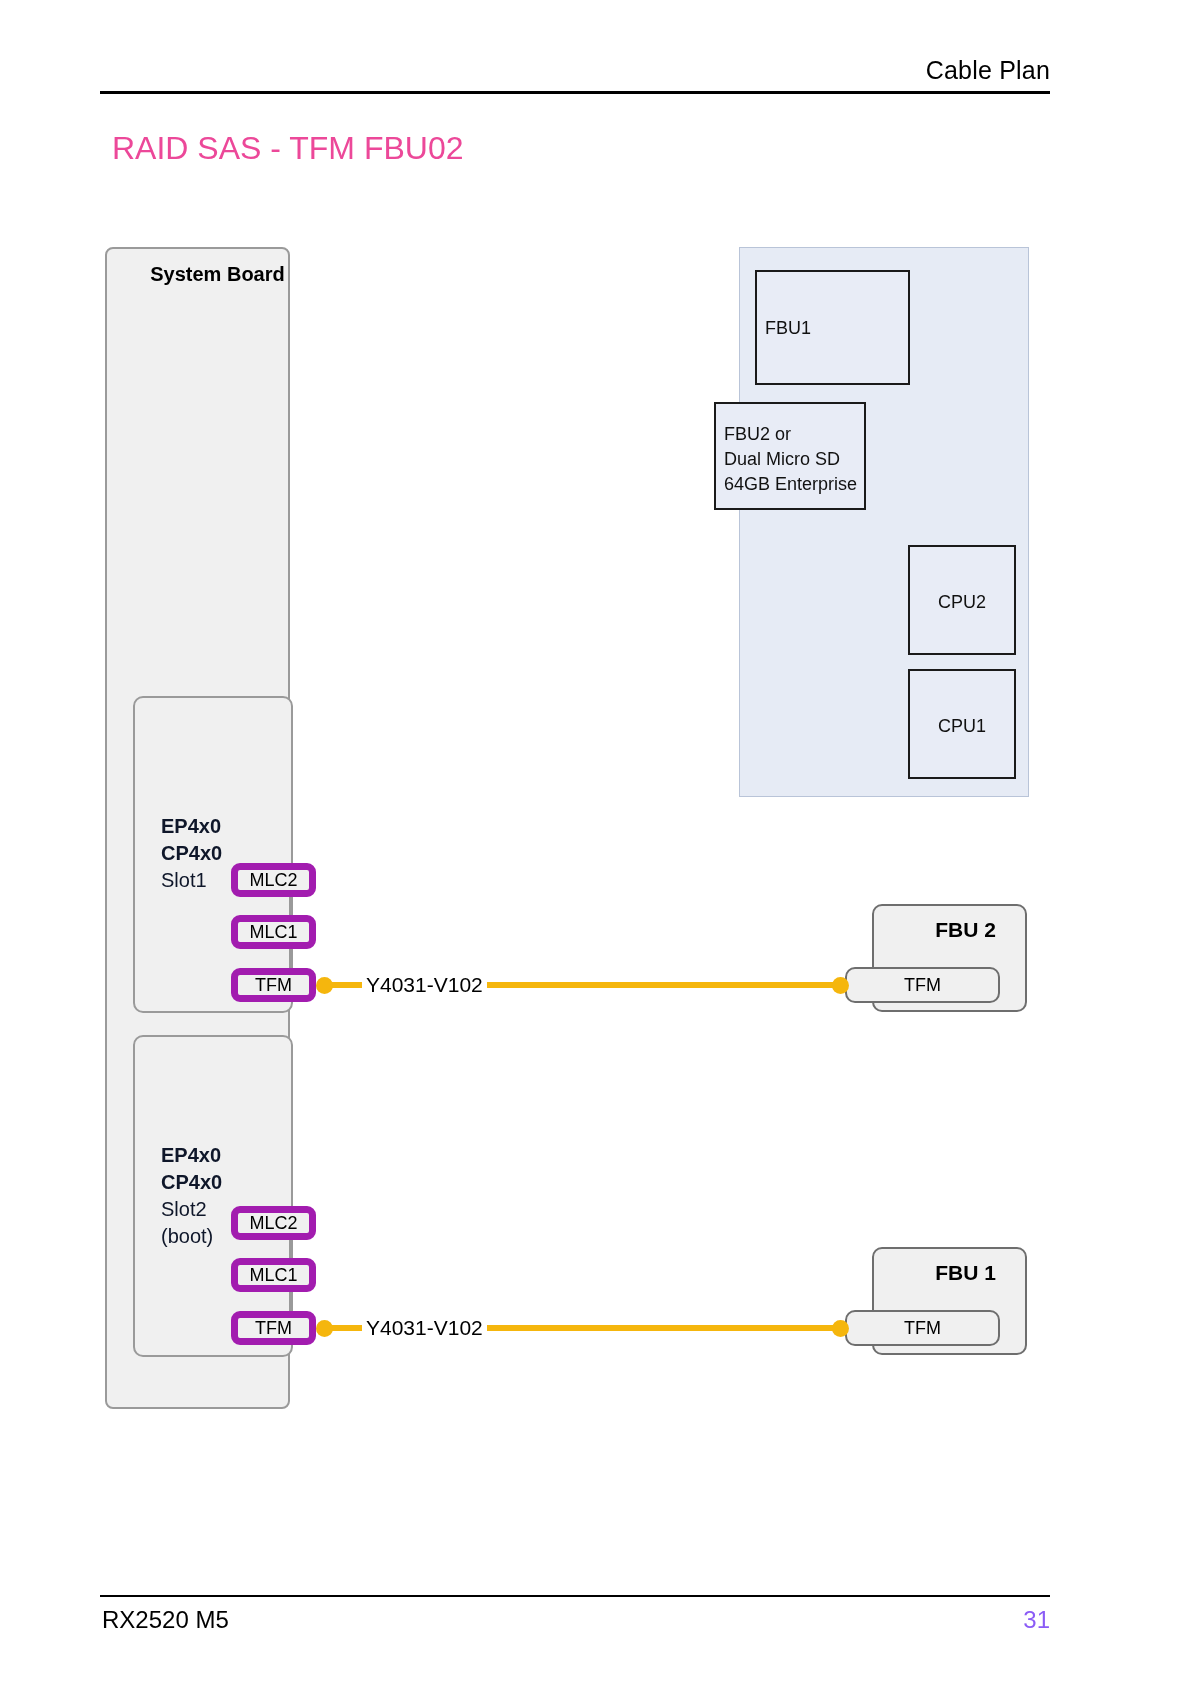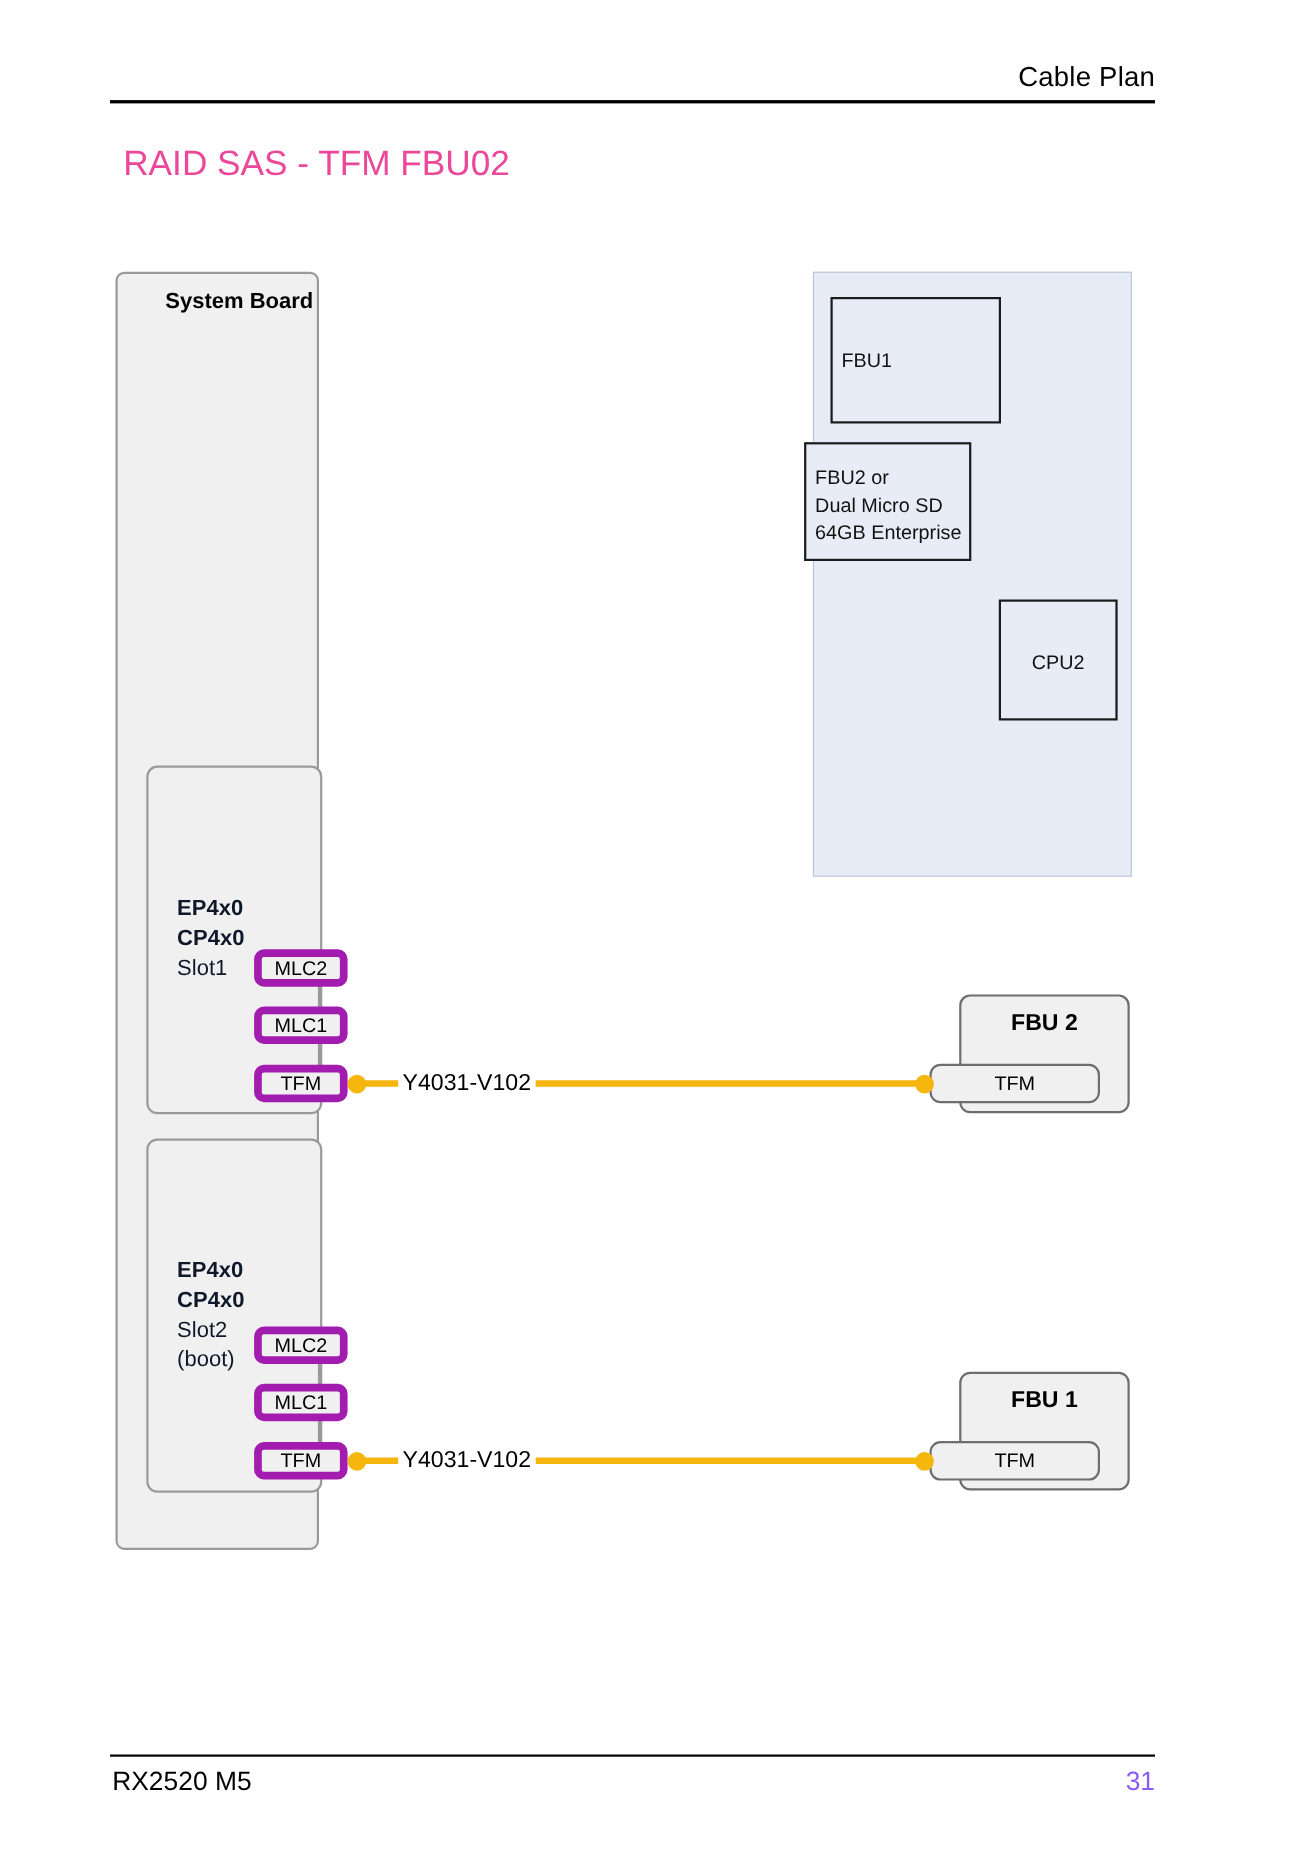--- a/index.html
+++ b/index.html
@@ -159,21 +159,21 @@
   
   .fbu {
     position: absolute;
     background: #f0f0f0;
     border: 2px solid #6e6e6e;
     border-radius: 10px;
     box-sizing: border-box;
   }
   .fbu-title {
     position: absolute;
-    left: 0;
+    left: 16px;
     top: 12px;
     width: 100%;
     text-align: center;
     font-size: 21px;
     font-weight: bold;
     color: #000;
   }
   .fbu-port {
     position: absolute;
     height: 36px;
@@ -254,30 +254,33 @@
   <div class="port" style="left:231px; top:1206px; width:85px;">MLC2</div>
   <div class="port" style="left:231px; top:1258px; width:85px;">MLC1</div>
   <div class="port" style="left:231px; top:1311px; width:85px;">TFM</div>
 
   <div class="enclosure" style="left:739px; top:247px; width:290px; height:550px;"></div>
 
   <div class="enclosure-box" style="left:755px; top:270px; width:155px; height:115px;">
     <div class="bx-label left" style="top:44px;">FBU1</div>
   </div>
 
-  <div class="enclosure-box" style="left:731px; top:402px; width:152px; height:108px;">
+  <div class="enclosure-box" style="left:714px; top:402px; width:152px; height:108px;">
     <div class="bx-label left" style="top:18px;">FBU2 or
 Dual Micro SD
 64GB Enterprise</div>
   </div>
 
   <div class="enclosure-box" style="left:908px; top:545px; width:108px; height:110px;">
     <div class="bx-label center" style="top:43px;">CPU2</div>
   </div>
 
+  <div class="enclosure-box" style="left:908px; top:669px; width:108px; height:110px;">
+    <div class="bx-label center" style="top:43px;">CPU1</div>
+  </div>
 
   <div class="fbu" style="left:872px; top:904px; width:155px; height:108px;">
     <div class="fbu-title">FBU 2</div>
   </div>
   <div class="fbu-port" style="left:845px; top:967px; width:155px;">TFM</div>
 
   <div class="fbu" style="left:872px; top:1247px; width:155px; height:108px;">
     <div class="fbu-title">FBU 1</div>
   </div>
   <div class="fbu-port" style="left:845px; top:1310px; width:155px;">TFM</div>

